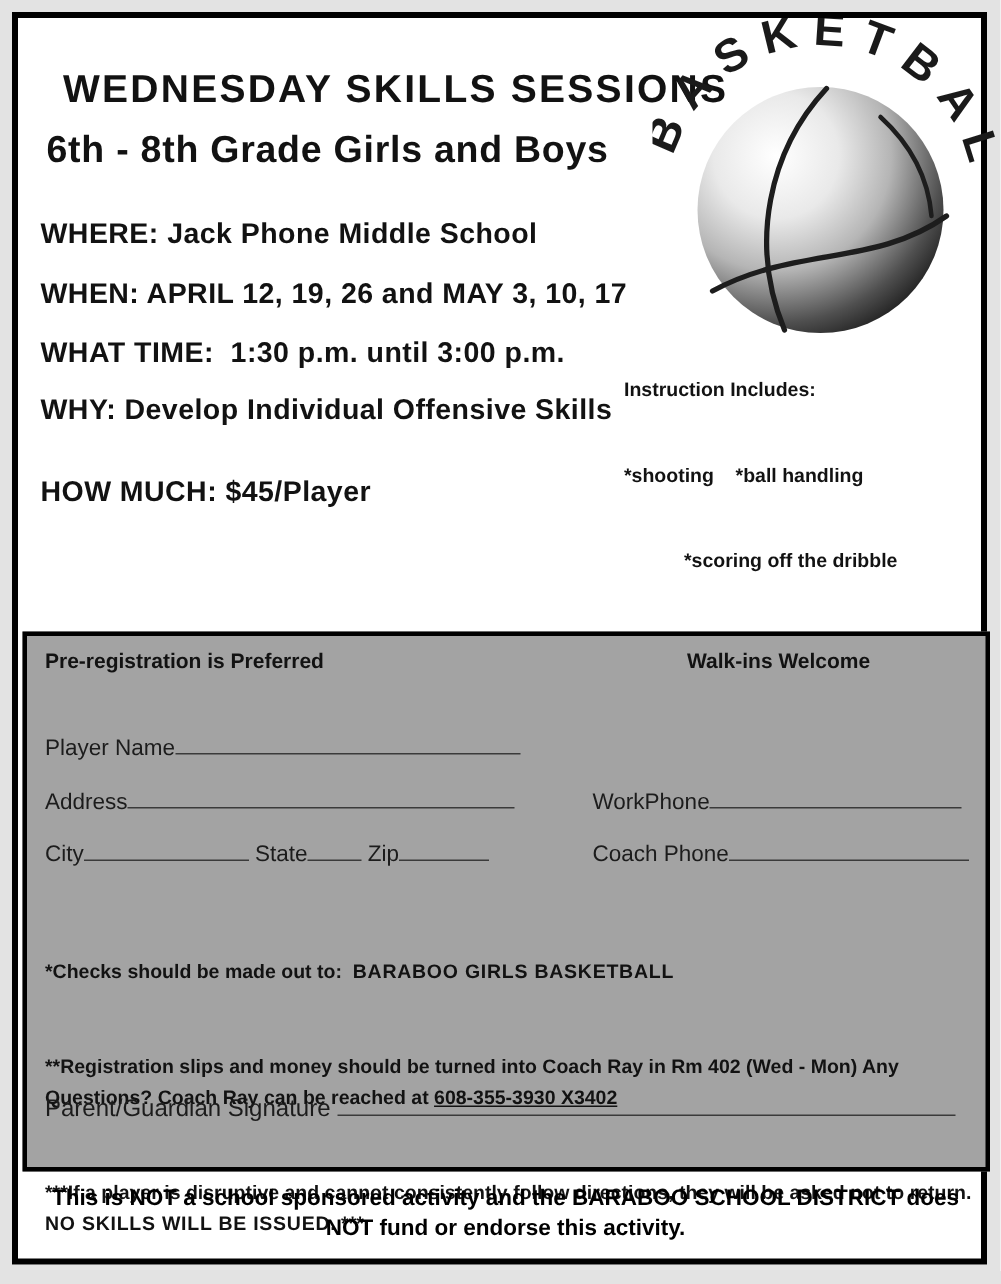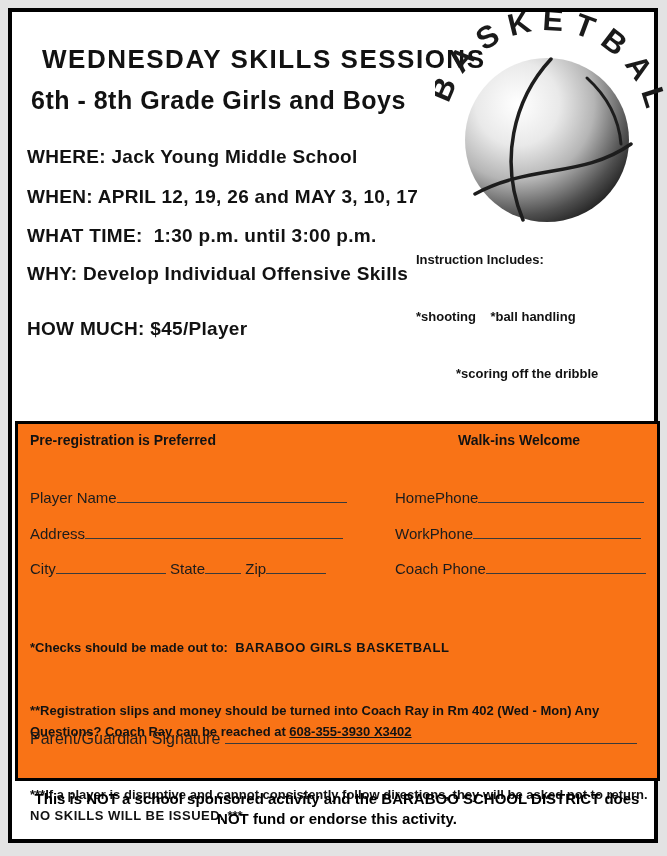--- a/index.html
+++ b/index.html
@@ -31,21 +31,21 @@
   .logo { position:absolute; left:423px; top:0px; width:237px; height:212px; }
 
   
   .instr { position:absolute; left:404px; top:200px; width:250px;
            font-size:13px; line-height:19px; }
   .instr .indent { padding-left:40px; }
 
   
   .formbox {
     position:absolute; left:3px; top:409px; width:645px; height:360px;
-    border:3px solid #000; background:#f97316;
+    border:3px solid #000; background:#a3a3a3;
   }
   .box-hdr { position:absolute; font-size:14px; top:8px; }
   .hdr-left  { left:12px; }
   .hdr-right { left:440px; }
 
   .frow { position:absolute; left:0; width:100%; height:22px; }
   .r1 { top:65px; } .r2 { top:101px; } .r3 { top:136px; }
   .fcell { position:absolute; font-size:15px; color:#1c1c1c; white-space:nowrap; }
   .c-left  { left:12px; }
   .c-right { left:377px; }
@@ -66,21 +66,21 @@
   }
 </style>
 </head>
 <body>
 
 <div class="page">
 
   <div class="marker title1">WEDNESDAY SKILLS SESSIONS</div>
   <div class="marker title2">6th - 8th Grade Girls and Boys</div>
 
-  <div class="marker detail d-where">WHERE: Jack Young Middle School</div>
+  <div class="marker detail d-where">WHERE: Jack Phone Middle School</div>
   <div class="marker detail d-when">WHEN: APRIL 12, 19, 26 and MAY 3, 10, 17</div>
   <div class="marker detail d-time">WHAT TIME:  1:30 p.m. until 3:00 p.m.</div>
   <div class="marker detail d-why">WHY: Develop Individual Offensive Skills</div>
   <div class="marker detail d-how">HOW MUCH: $45/Player</div>
 
   <div class="logo">
     <svg width="237" height="212" viewBox="0 0 237 212">
       <defs>
         <radialGradient id="ballGrad" cx="32%" cy="28%" r="85%">
           <stop offset="0%" stop-color="#ffffff"></stop>
@@ -113,23 +113,20 @@
 
   <div class="formbox">
 
     <div class="marker box-hdr hdr-left">Pre-registration is Preferred</div>
     <div class="marker box-hdr hdr-right">Walk-ins Welcome</div>
 
     <div class="frow r1">
       <span class="fcell c-left">
         <span>Player Name</span><span class="fline" style="width:230px"></span>
       </span>
-      <span class="fcell c-right">
-        <span>HomePhone</span><span class="fline" style="width:166px"></span>
-      </span>
     </div>
 
     <div class="frow r2">
       <span class="fcell c-left">
         <span>Address</span><span class="fline" style="width:258px"></span>
       </span>
       <span class="fcell c-right">
         <span>WorkPhone</span><span class="fline" style="width:168px"></span>
       </span>
     </div>

